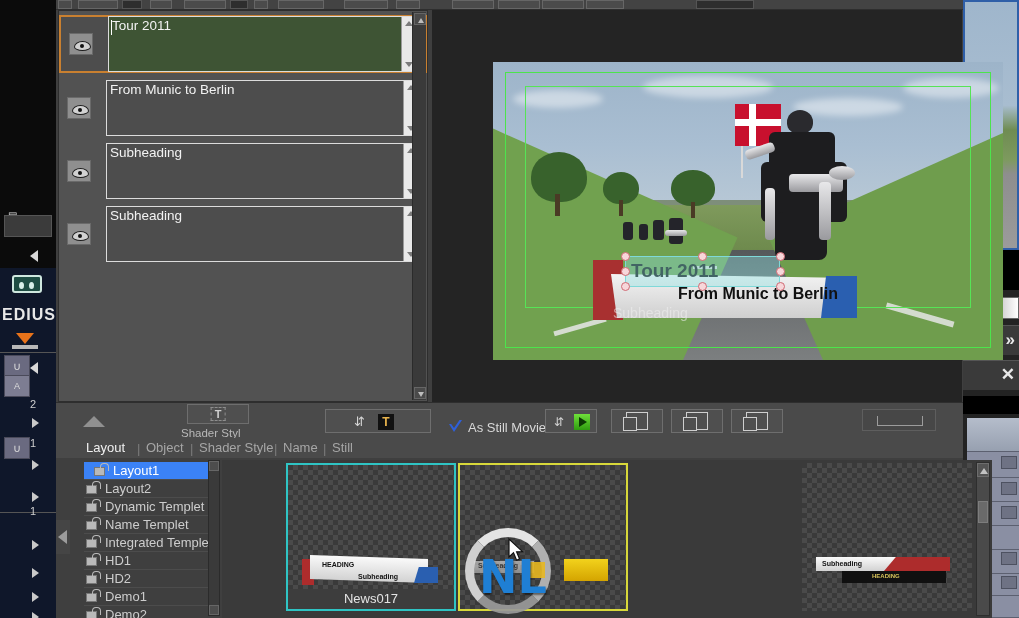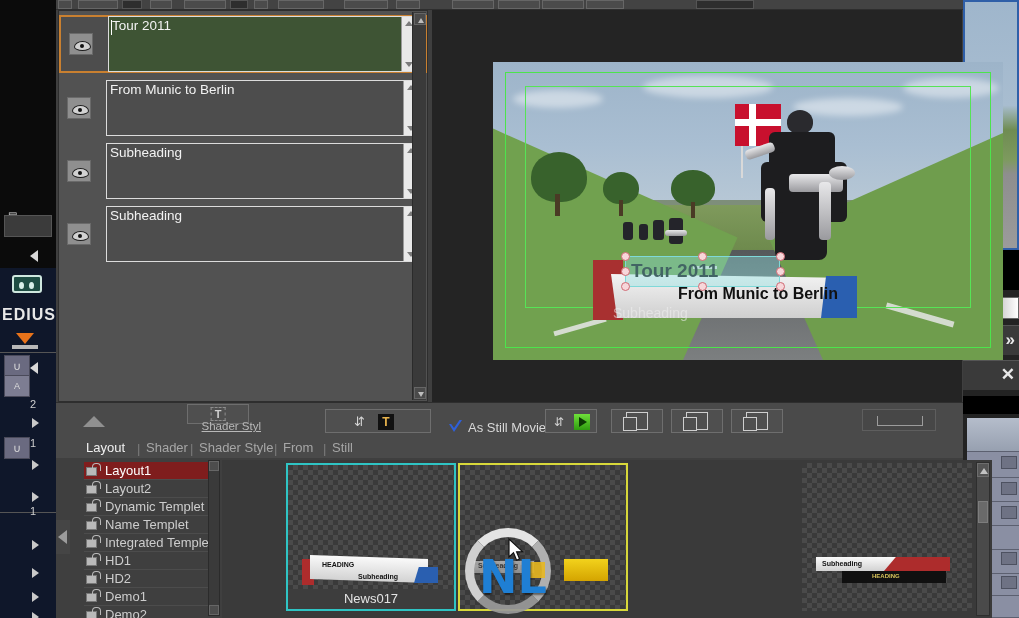--- a/index.html
+++ b/index.html
@@ -111,21 +111,21 @@
   .sub-title { position:absolute; left:85px; top:25px; font-size:16px; font-weight:bold; color:#111; }
   .faint-sub { position:absolute; left:20px; top:45px; font-size:14px; color:rgba(240,240,240,.55); }
   .selbox { position:absolute; left:32px; top:-4px; width:155px; height:31px; background:rgba(140,225,225,.40); border:1px solid #7fd9d9; }
   .handle { position:absolute; width:9px; height:9px; border-radius:50%; background:#f7d7da; border:1px solid #d06a74; }
 
   
   .ctrlbar { position:absolute; left:0; top:402px; width:907px; height:36px; background:#4a4a4a; border-top:1px solid #2e2e2e; }
   .collapse-up{position:absolute;left:27px;top:13px;width:0;height:0;border-left:11px solid transparent;border-right:11px solid transparent;border-bottom:11px solid #909090;}
   .btn { position:absolute; background:#4f4f4f; border:1px solid #6e6e6e; color:#d6d6d6; }
   .shaderbtn { left:131px; top:1px; width:62px; height:20px; }
-  .shaderlbl { position:absolute; left:125px; top:17px; width:80px; font-size:11.5px; color:#b8b8b8; text-align:right; overflow:hidden; white-space:nowrap;text-decoration:underline; }
+  .shaderlbl { position:absolute; left:125px; top:24px; width:80px; font-size:11.5px; color:#b8b8b8; text-align:left; overflow:hidden; white-space:nowrap; }
   .t-icon { position:absolute; left:50%; top:50%; transform:translate(-50%,-50%); font-size:11px; color:#cfcfcf; font-weight:bold; border:1px dashed #8e8e8e; padding:0 3px; }
   .bigbtn { left:269px; top:6px; width:106px; height:24px; }
   .bigbtn .ic1 { position:absolute; left:28px; top:5px; width:14px; height:14px; color:#d4d4d4; font-size:13px; line-height:14px; }
   .bigbtn .ic2 { position:absolute; left:52px; top:4px; width:16px; height:16px; background:#111; color:#e9b44c; font-size:12px; font-weight:bold; text-align:center; line-height:16px; }
   .chk { position:absolute; left:392px; top:16px; width:15px; height:15px; }
   .chk svg{display:block;}
   .chklbl { position:absolute; left:412px; top:17px; font-size:13px; color:#d8d8d8; }
   .sbtn { top:6px; width:52px; height:24px; }
   .playg { position:absolute; left:28px; top:4px; width:16px; height:16px; background:linear-gradient(#6fe03a,#2f9c10); }
   .playg:after{content:"";position:absolute;left:5px;top:3px;width:0;height:0;border-top:5px solid transparent;border-bottom:5px solid transparent;border-left:8px solid #0c3a04;}
@@ -138,21 +138,21 @@
   .tabs { position:absolute; left:0; top:438px; width:907px; height:20px; background:#4a4a4a; }
   .tab { position:absolute; top:2px; font-size:13px; color:#a6a6a6; }
   .tab.active { color:#f0f0f0; }
   .tabsep { position:absolute; top:3px; font-size:13px; color:#7d7d7d; }
 
   
   .bottom { position:absolute; left:0; top:458px; width:907px; height:160px; background:#3f3f3f; }
   .tmplcol { position:absolute; left:14px; top:2px; width:150px; height:158px; background:#3f3f3f; }
   .tmplitem { position:absolute; left:14px; width:136px; height:18px; display:flex; align-items:center;
        border-bottom:1px solid #4c4c4c; color:#cdcdcd; font-size:13px; }
-  .tmplitem.sel { background:#7f1d1d; color:#fff; }
+  .tmplitem.sel { background:#3b82f6; color:#fff;padding-left:8px; }
   .lockico { width:14px; height:11px; margin:0 5px 0 2px; position:relative; flex:none; }
   .lockico:before{content:"";position:absolute;left:0;bottom:0;width:9px;height:7px;background:#b9b9b9;border:1px solid #777;}
   .lockico:after{content:"";position:absolute;left:6px;bottom:5px;width:7px;height:7px;border:1.5px solid #b9b9b9;border-bottom:none;border-radius:4px 4px 0 0;}
   .tmplsb { position:absolute; left:152px; top:2px; width:12px; height:156px; background:#3a3a3a; border:1px solid #2b2b2b; }
   .tmplsb .sbtn2{position:absolute;left:0;width:10px;height:10px;background:#4d4d4d;border:1px solid #666;}
   .tmplsb .sbtn2.t{top:0;} .tmplsb .sbtn2.b{bottom:0;}
   .leftcoll{position:absolute;left:0px;top:62px;width:14px;height:34px;background:#454545;}
   .leftcoll:after{content:"";position:absolute;left:2px;top:10px;width:0;height:0;border-top:7px solid transparent;border-bottom:7px solid transparent;border-right:9px solid #9c9c9c;}
 
   .thumbs { position:absolute; left:166px; top:2px; width:770px; height:158px; background:#3a3a3a; }
@@ -422,25 +422,25 @@
     </div>
     <div class="btn sbtn" style="left:675px">
       <span class="sbico"></span>
     </div>
     <div class="flatbtn"></div>
   </div>
 
   <div class="tabs">
     <div class="tab active" style="left:30px">Layout</div>
     <div class="tabsep" style="left:81px">|</div>
-    <div class="tab" style="left:90px">Shader</div>
+    <div class="tab" style="left:90px">Object</div>
     <div class="tabsep" style="left:134px">|</div>
     <div class="tab" style="left:143px">Shader Style</div>
     <div class="tabsep" style="left:218px">|</div>
-    <div class="tab" style="left:227px">From</div>
+    <div class="tab" style="left:227px">Name</div>
     <div class="tabsep" style="left:267px">|</div>
     <div class="tab" style="left:276px">Still</div>
   </div>
 
   <div class="bottom">
 
     <div class="leftcoll"></div>
 
     <div class="tmplcol">
       <div class="tmplitem sel" style="top:2px">

